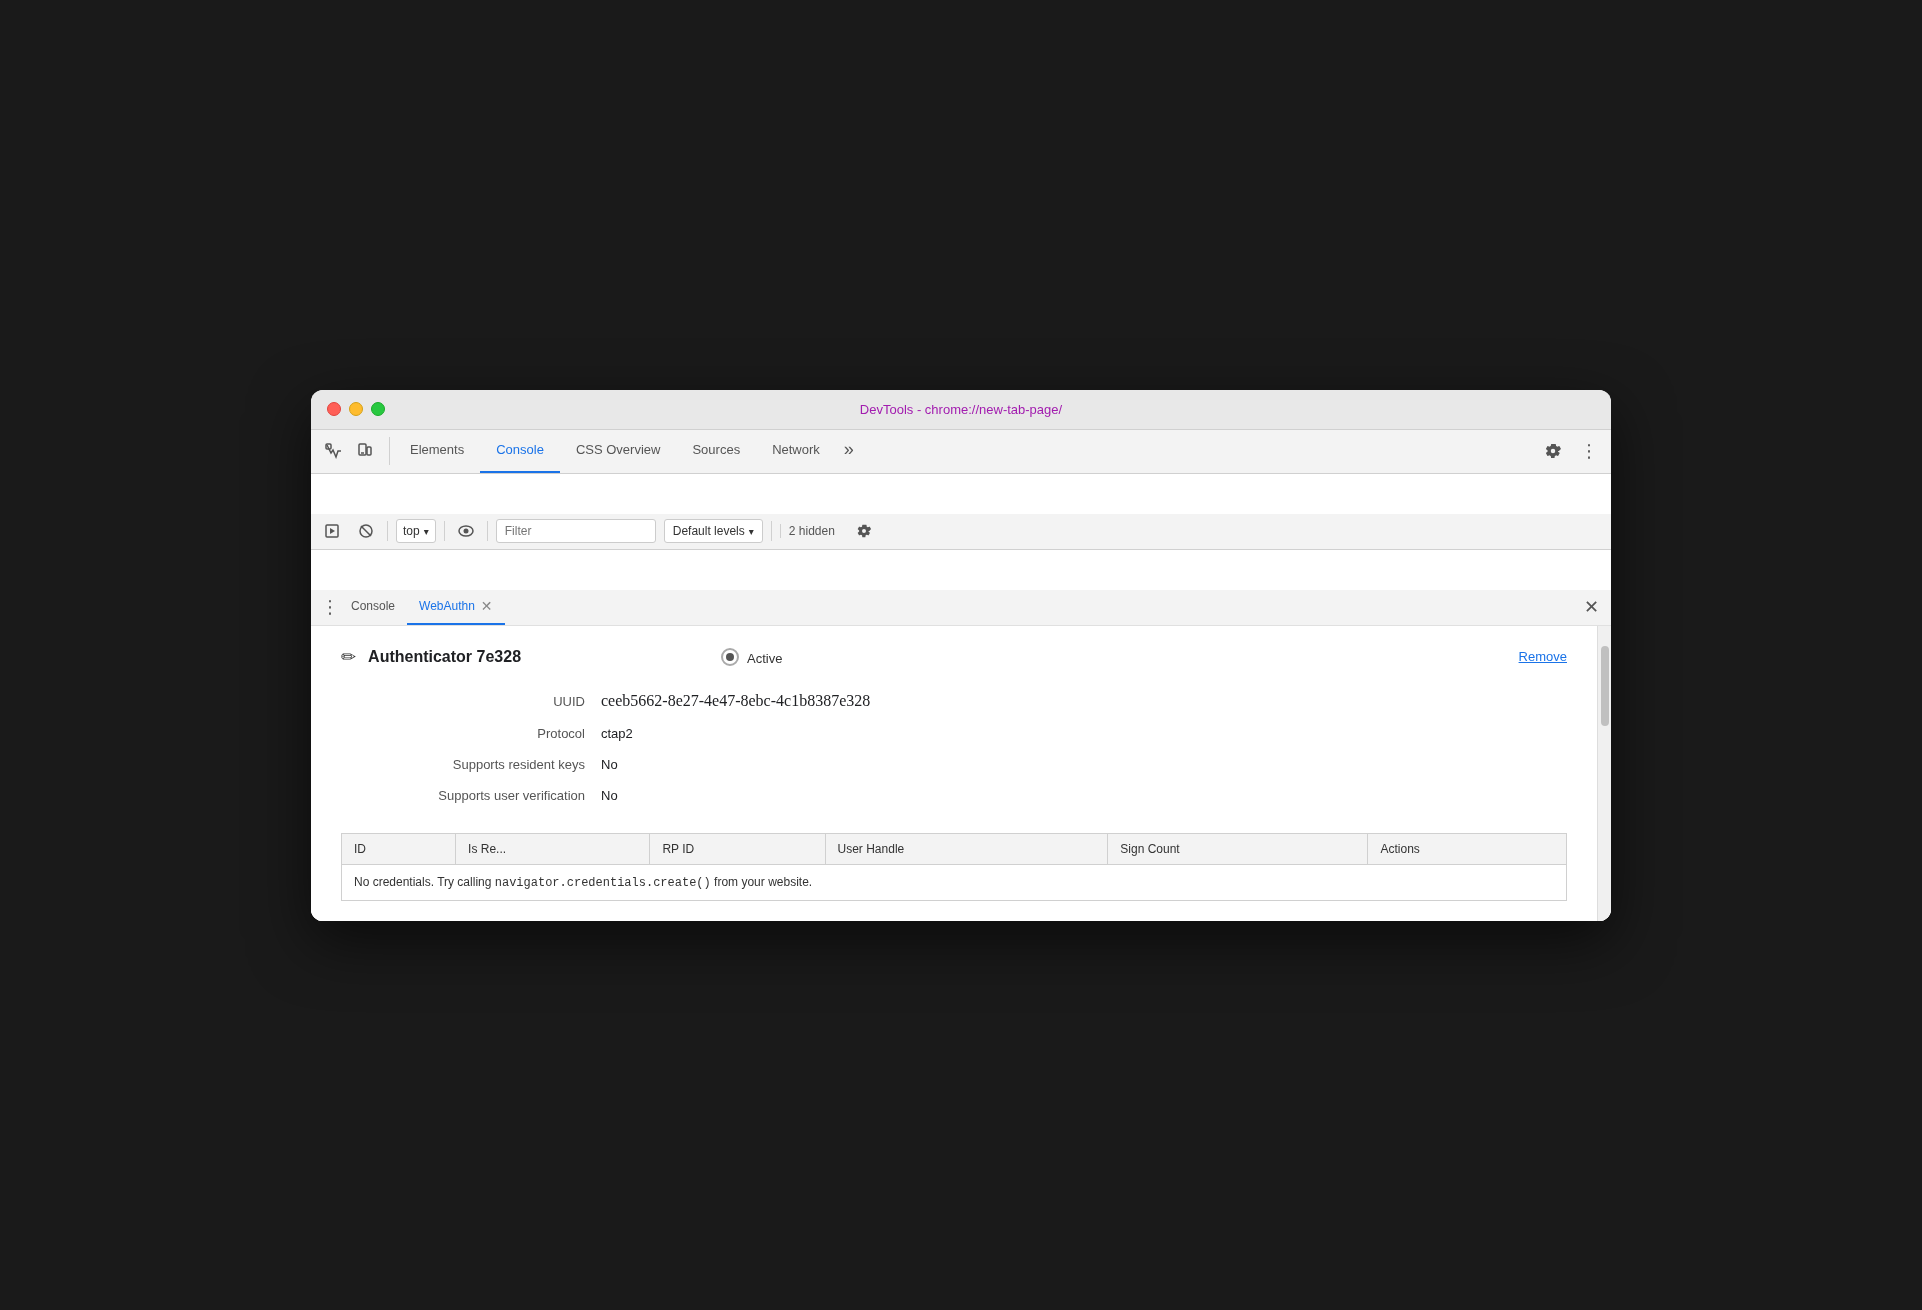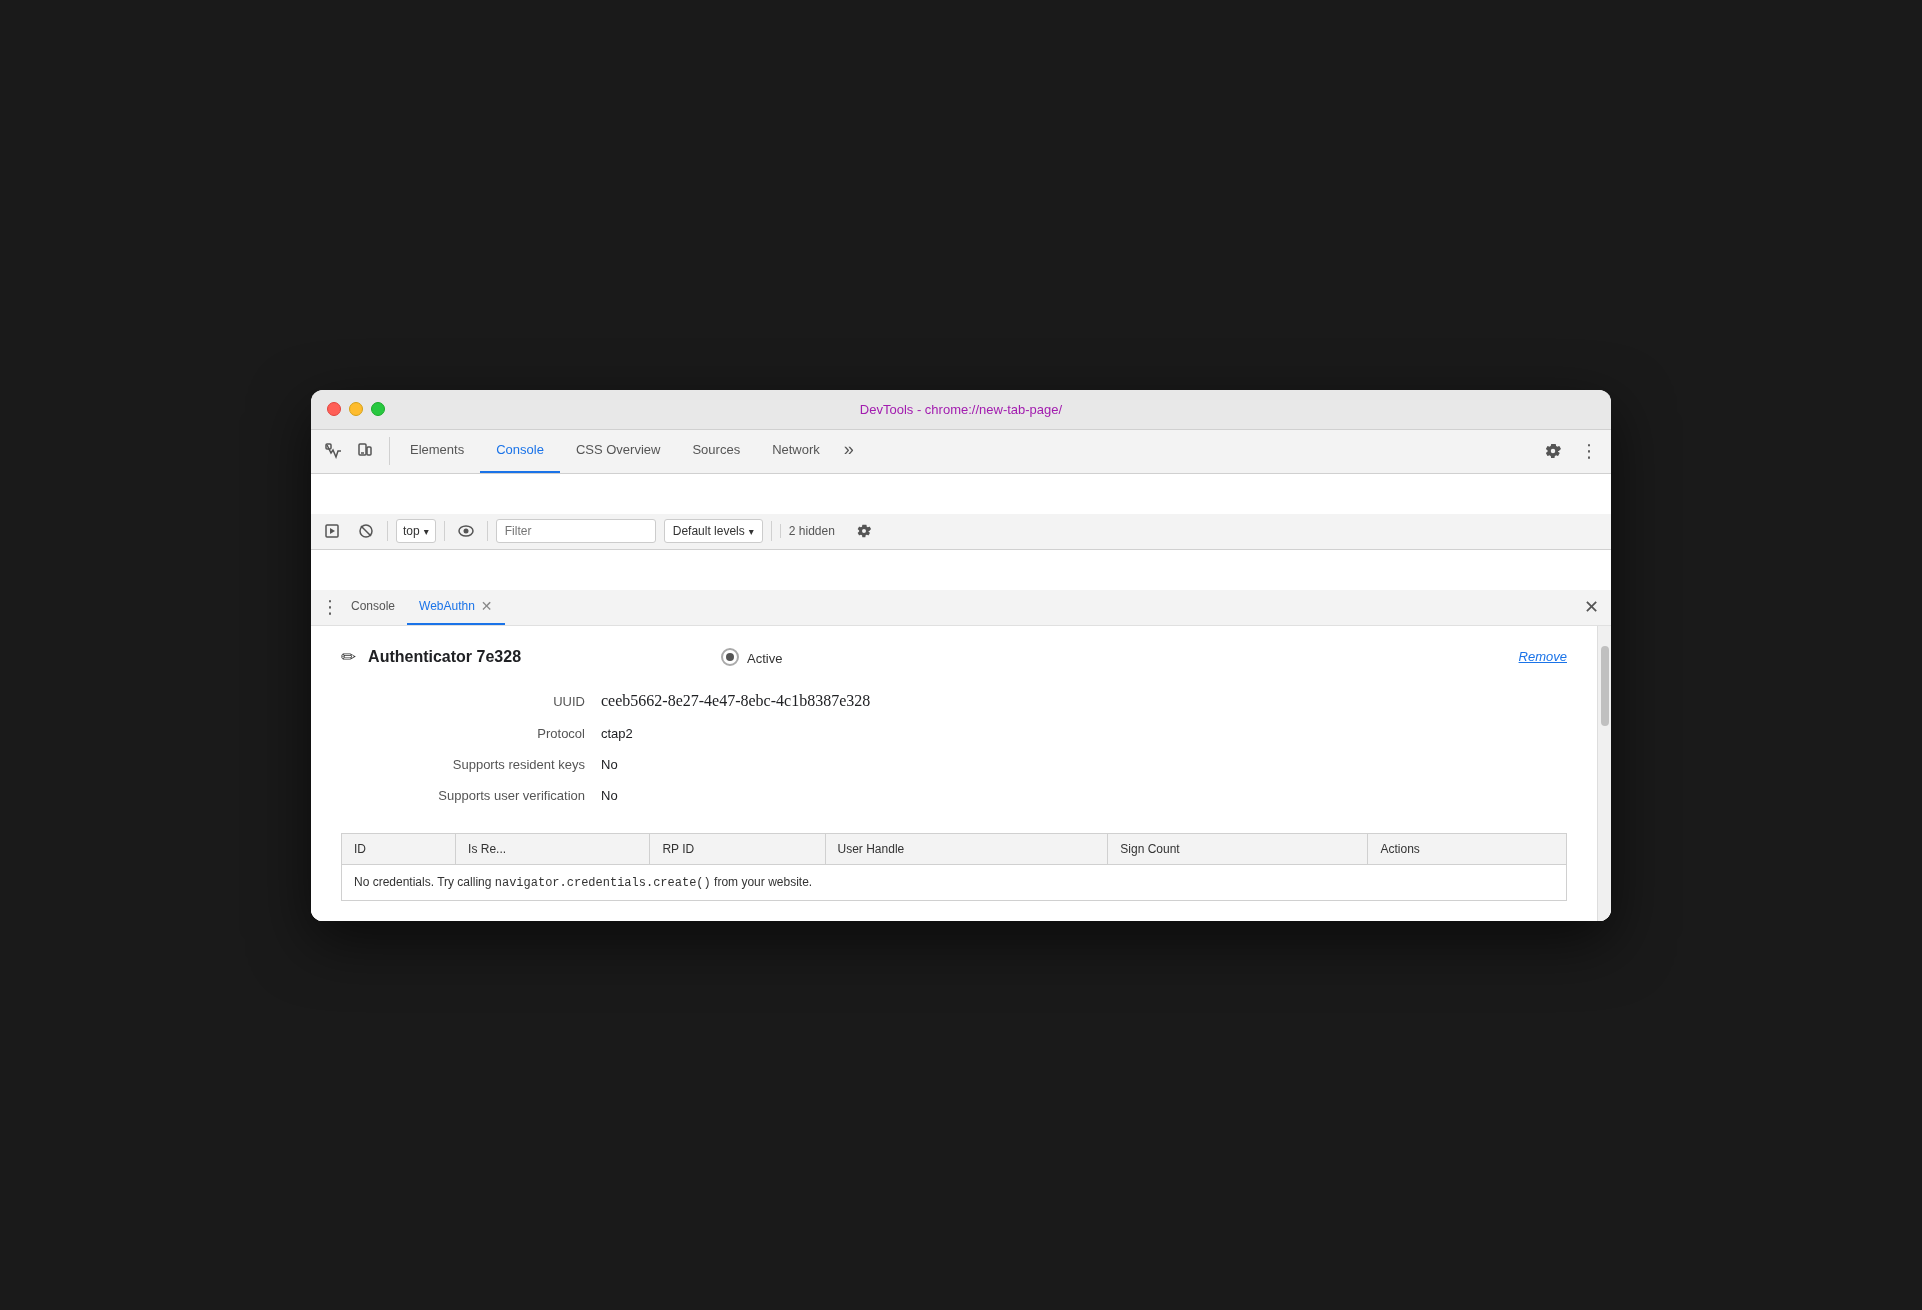--- a/index.html
+++ b/index.html
@@ -317,21 +317,20 @@
     .auth-status-label {
       font-size: 13px;
       color: #333;
     }
     .remove-btn {
       margin-left: auto;
       color: #1a73e8;
       font-size: 13px;
       cursor: pointer;
       text-decoration: underline;
-      font-style: italic;
     }
 
     
     .auth-details {
       margin-bottom: 30px;
     }
     .auth-row {
       display: flex;
       align-items: baseline;
       margin-bottom: 16px;

